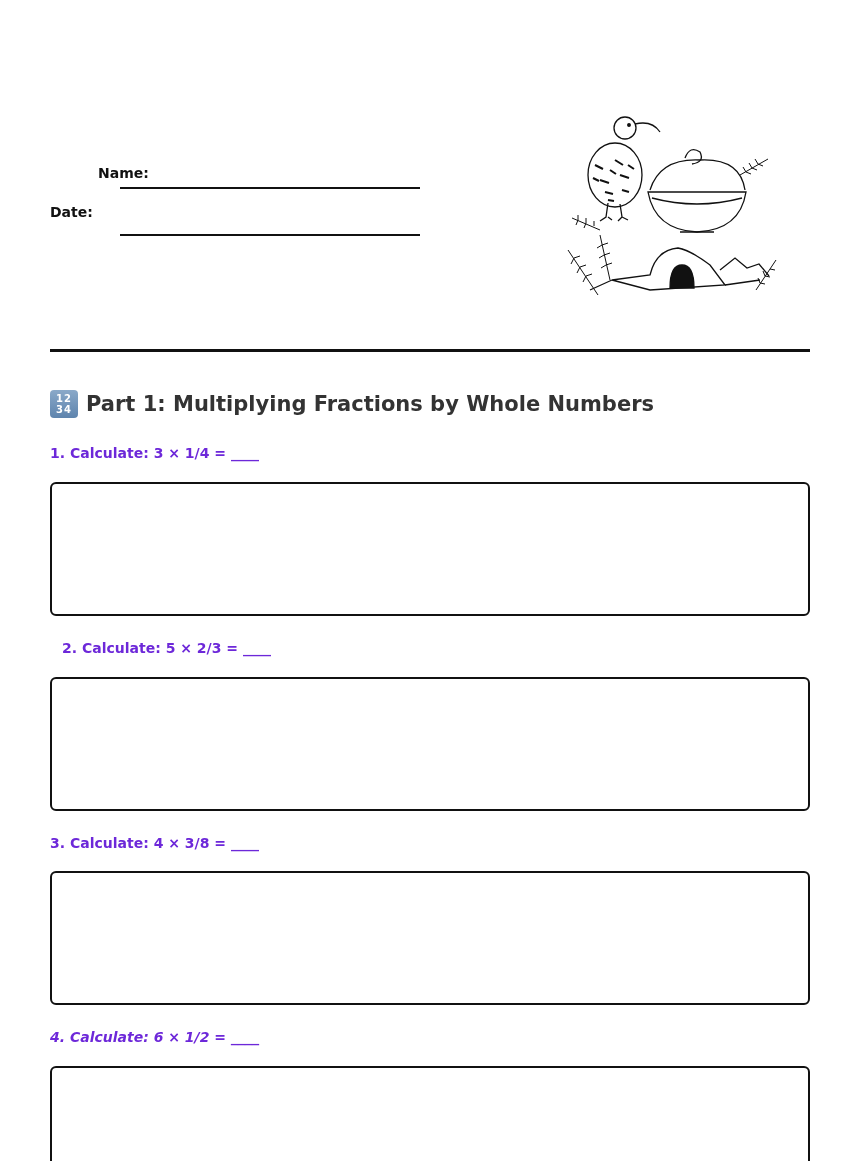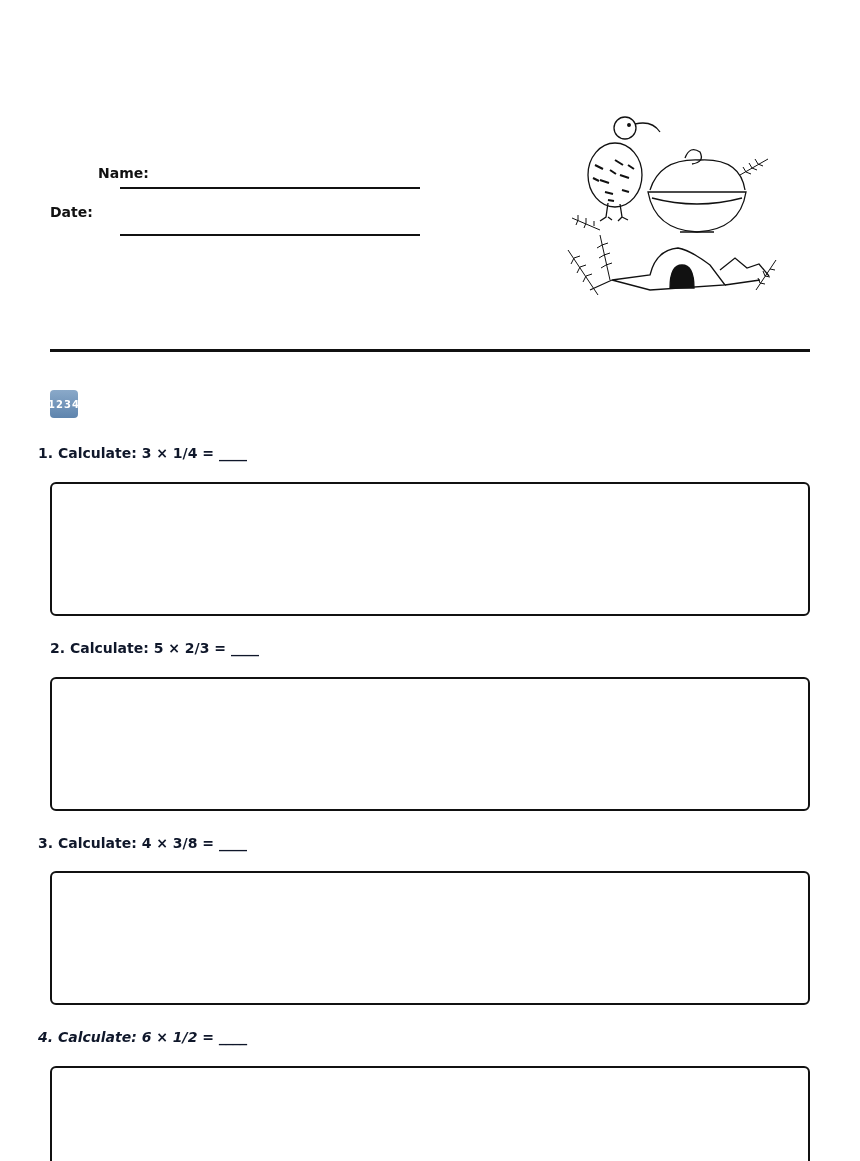--- a/index.html
+++ b/index.html
@@ -28,25 +28,25 @@
     }
     .section-heading {
       position: absolute; left: 50px; top: 389px; height: 30px;
       display: flex; align-items: center; gap: 8px;
       font-weight: bold; font-size: 21px; color: #333333;
     }
     .numbers-icon {
       width: 28px; height: 28px; border-radius: 4px;
       background: linear-gradient(#8aa9c9, #5e84ad);
       color: #ffffff; font-size: 10px; line-height: 11px; font-weight: bold;
-      display: flex; flex-direction: row; align-items: center; justify-content: center;
+      display: flex; flex-direction: column; align-items: center; justify-content: center;
       font-family: "DejaVu Sans", sans-serif; letter-spacing: 1px;
     }
     .question {
-      position: absolute; left: 38px; font-weight: bold; font-size: 14px; color: #0f172a;
+      position: absolute; left: 50px; font-weight: bold; font-size: 14px; color: #6d28d9;
     }
     .answer-box {
       position: absolute; left: 50px; width: 756px; height: 130px;
       border: 2px solid #111111; border-radius: 6px; background: #ffffff;
     }
   </style>
 </head>
 <body>
 
 <div class="header">
@@ -96,20 +96,21 @@
   </div>
 </div>
 
 <div class="divider"></div>
 
 <div class="section-heading">
   <span class="numbers-icon">
     <span>12</span>
     <span>34</span>
   </span>
+  <span>Part 1: Multiplying Fractions by Whole Numbers</span>
 </div>
 
 <div class="question" style="top:445px;">1. Calculate: 3 × 1/4 = ____</div>
 <div class="answer-box" style="top:482px;"></div>
 
 <div class="question" style="top:640px;margin-left:12px;">2. Calculate: 5 × 2/3 = ____</div>
 <div class="answer-box" style="top:677px;"></div>
 
 <div class="question" style="top:835px;">3. Calculate: 4 × 3/8 = ____</div>
 <div class="answer-box" style="top:871px;"></div>

